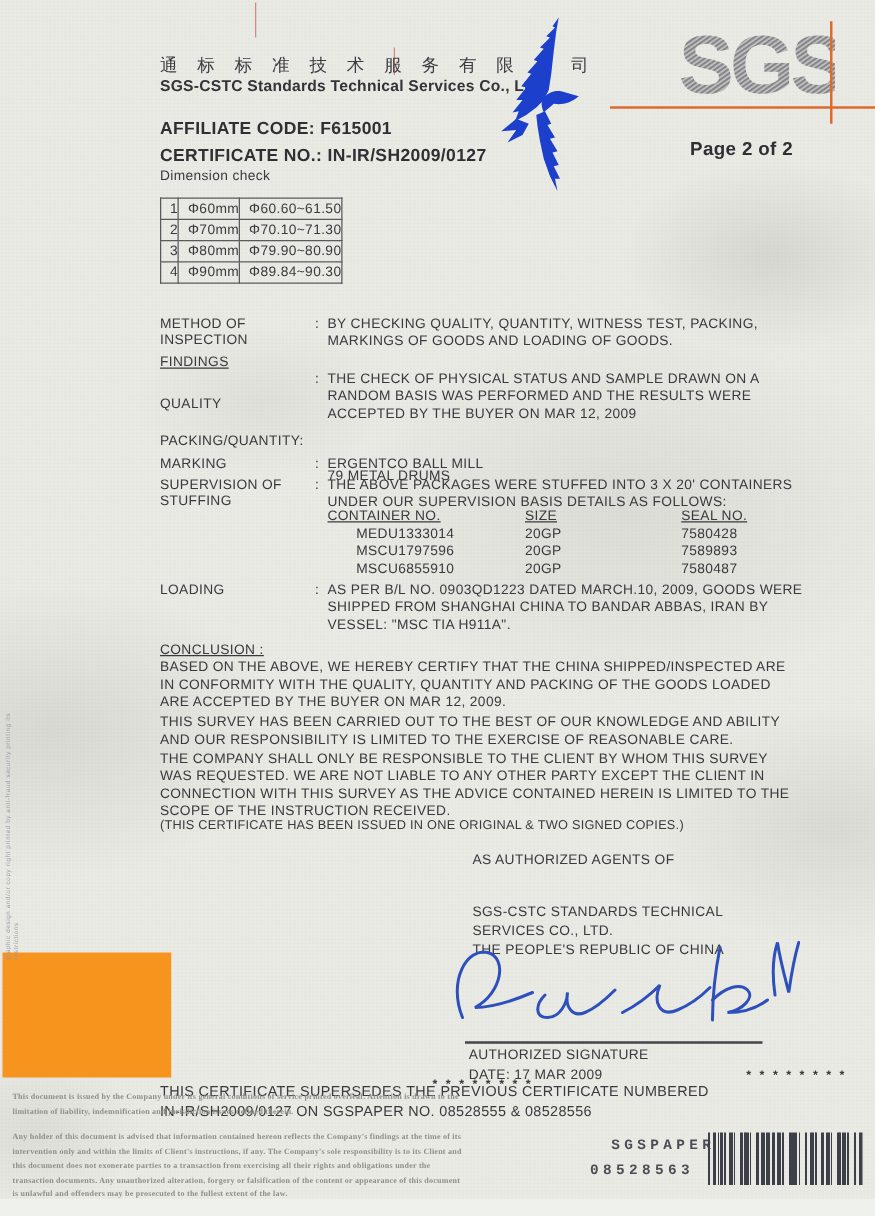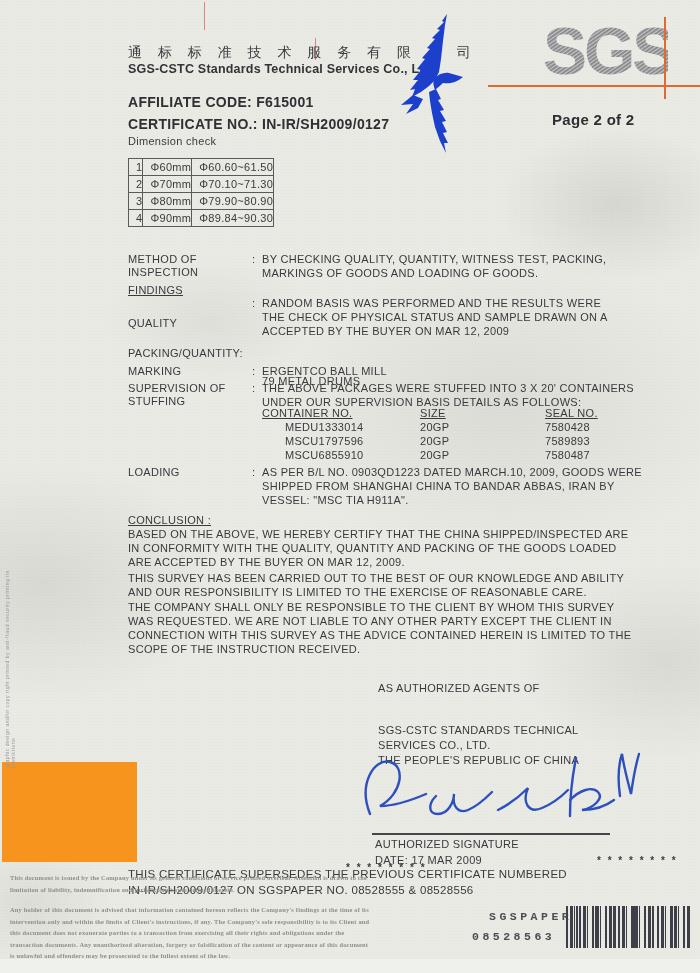--- a/index.html
+++ b/index.html
@@ -148,22 +148,22 @@
   <div class="abs txt colon" style="top:252px;">:</div>
   <div class="abs txt content" style="top:252px;">
     <div>BY CHECKING QUALITY, QUANTITY, WITNESS TEST, PACKING,</div>
     <div>MARKINGS OF GOODS AND LOADING OF GOODS.</div>
   </div>
 
   <div class="abs txt label u" style="top:283px;">FINDINGS</div>
   <div class="abs txt label" style="top:296px;margin-top:20px;">QUALITY</div>
   <div class="abs txt colon" style="top:296px;">:</div>
   <div class="abs txt content" style="top:296px;">
+    <div>THE CHECK OF PHYSICAL STATUS AND SAMPLE DRAWN ON A</div>
     <div>RANDOM BASIS WAS PERFORMED AND THE RESULTS WERE</div>
-    <div>THE CHECK OF PHYSICAL STATUS AND SAMPLE DRAWN ON A</div>
     <div>ACCEPTED BY THE BUYER ON MAR 12, 2009</div>
   </div>
 
   <div class="abs txt label" style="top:346px;">PACKING/QUANTITY:</div>
   <div class="abs txt content" style="top:346px;margin-top:28px;">79 METAL DRUMS</div>
   <div class="abs txt label" style="top:364px;">MARKING</div>
   <div class="abs txt colon" style="top:364px;">:</div>
   <div class="abs txt content" style="top:364px;">ERGENTCO BALL MILL</div>
 
   <div class="abs txt label" style="top:381px;">SUPERVISION OF</div>
@@ -206,20 +206,21 @@
   <div class="abs txt" style="left:128px; top:571px;">
     <div>THIS SURVEY HAS BEEN CARRIED OUT TO THE BEST OF OUR KNOWLEDGE AND ABILITY</div>
     <div>AND OUR RESPONSIBILITY IS LIMITED TO THE EXERCISE OF REASONABLE CARE.</div>
   </div>
   <div class="abs txt" style="left:128px; top:600px;">
     <div>THE COMPANY SHALL ONLY BE RESPONSIBLE TO THE CLIENT BY WHOM THIS SURVEY</div>
     <div>WAS REQUESTED.  WE ARE NOT LIABLE TO ANY OTHER PARTY EXCEPT THE CLIENT IN</div>
     <div>CONNECTION WITH THIS SURVEY AS THE ADVICE CONTAINED HEREIN IS LIMITED TO THE</div>
     <div>SCOPE OF THE INSTRUCTION RECEIVED.</div>
   </div>
+  <div class="abs txt issued-note" style="left:128px; top:654px;">(THIS CERTIFICATE HAS BEEN ISSUED IN ONE ORIGINAL &amp; TWO SIGNED COPIES.)</div>
 
   <div class="abs txt" style="left:378px; top:681px;">AS AUTHORIZED AGENTS OF</div>
   <div class="abs txt" style="left:378px; top:723px;">SGS-CSTC STANDARDS TECHNICAL</div>
   <div class="abs txt" style="left:378px; top:738px;">SERVICES CO., LTD.</div>
   <div class="abs txt" style="left:378px; top:753px;">THE PEOPLE'S REPUBLIC OF CHINA</div>
 
   <svg class="abs signature" width="292" height="92" viewBox="0 0 292 92">
     <g fill="none" stroke="#2e50bd" stroke-width="2.4" stroke-linecap="round">
       <path d="M22,66 C10,36 26,10 42,14 C58,18 54,46 32,58 C46,58 64,52 78,46"></path>
       <path d="M88,48 C80,56 80,66 90,66 C100,66 106,54 106,46 C104,58 110,66 120,62 C130,58 138,50 144,44"></path>

